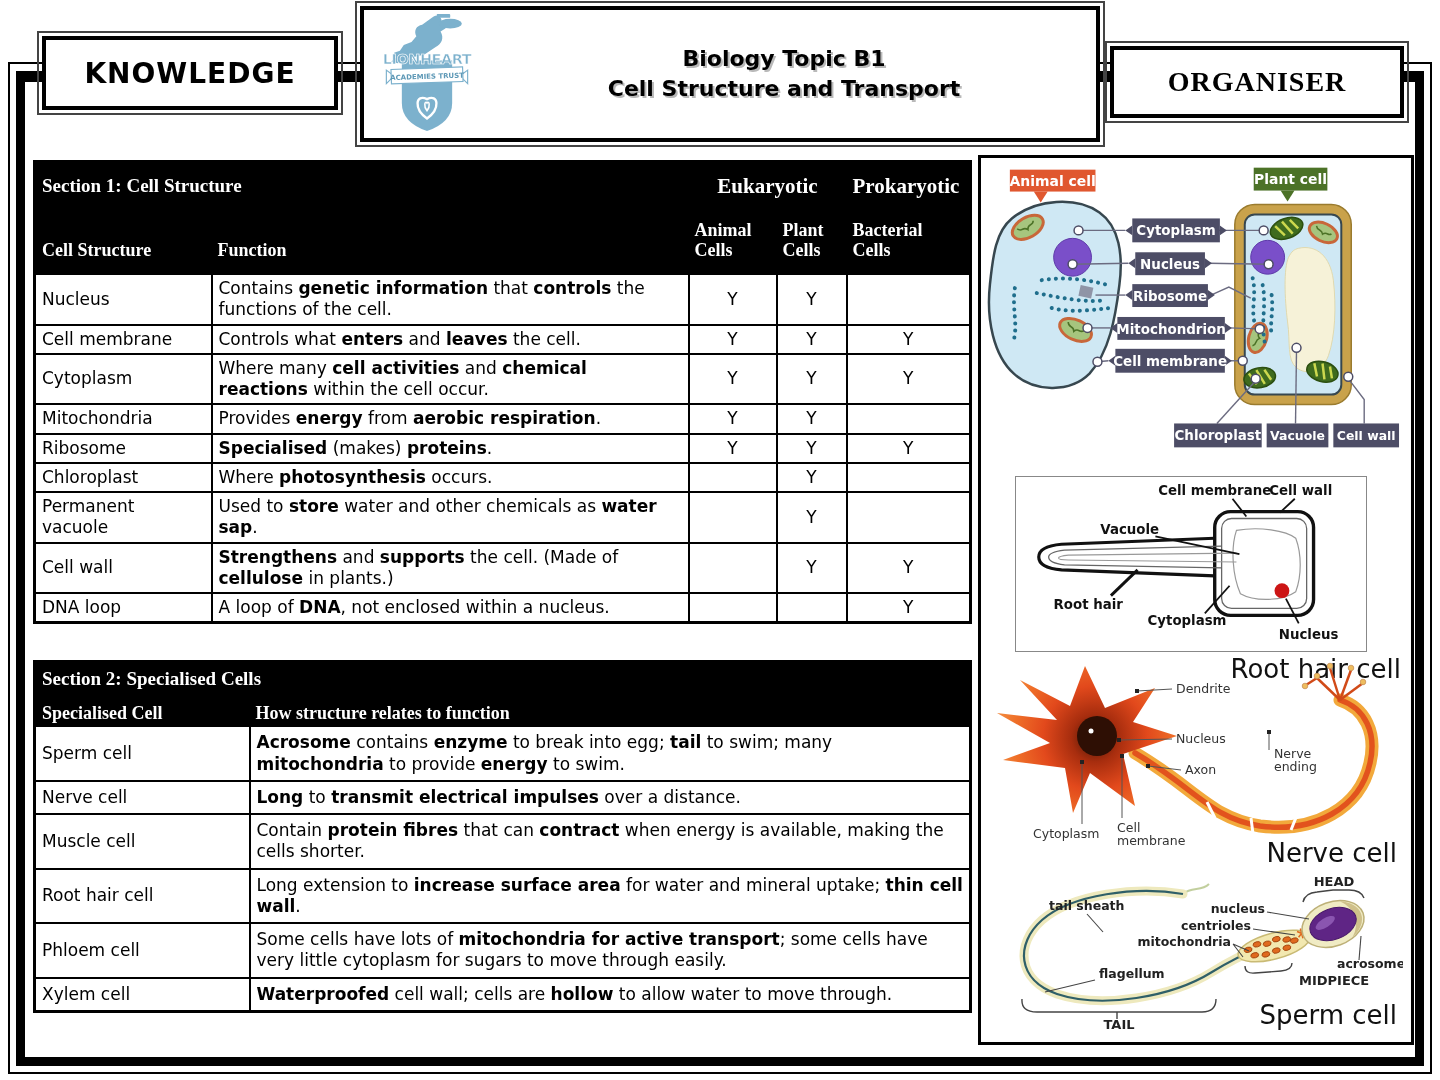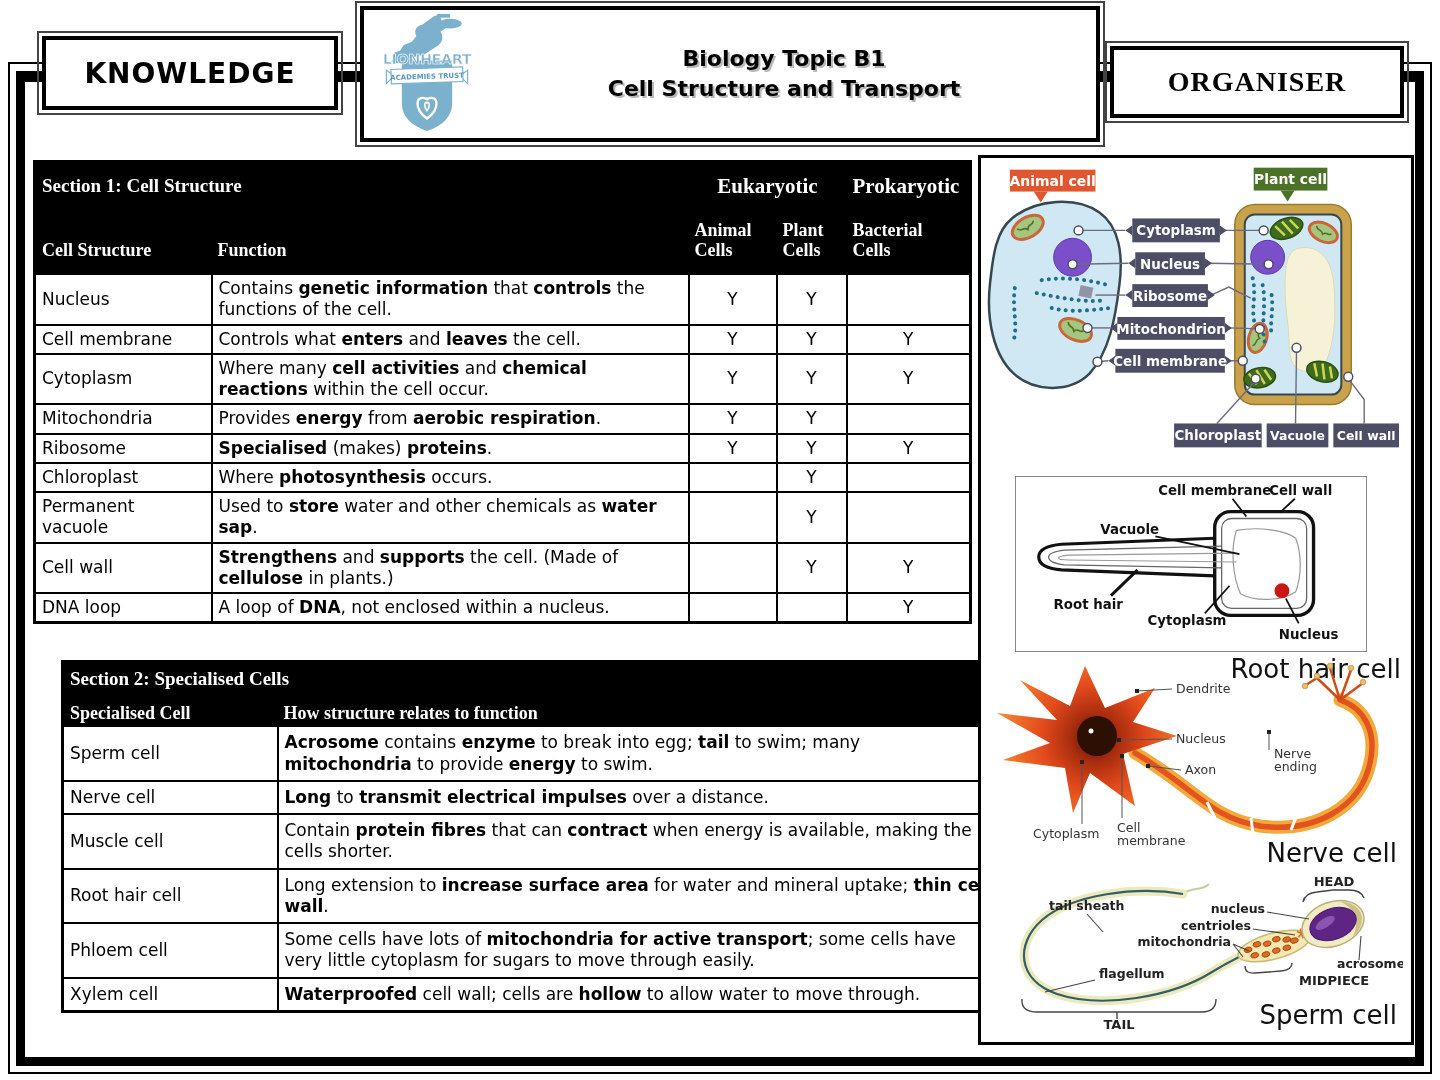--- a/index.html
+++ b/index.html
@@ -25,21 +25,21 @@
   table{border-collapse:collapse;table-layout:fixed;width:936px;font-size:17px;border:3px solid #000;}
   thead td{background:#000;color:#fff;border:none;font-weight:bold;padding:2px 6px;font-family:Liberation Serif, serif;}
   tbody td{border:2px solid #000;background:#fff;padding:3px 6px;vertical-align:middle;line-height:1.25;}
   td.cy{text-align:center;}
   .sec-title{font-size:19px;}
   .grp{font-size:21px;text-align:center;}
   .grp-b{text-align:left;}
   .colh{font-size:18px;line-height:1.15;vertical-align:bottom;}
   .s1 thead tr.r1 td{height:42px;vertical-align:middle;}
   .s1 thead tr.r2 td{height:50px;padding-bottom:12px;}
-  .s2{margin-top:36px;margin-left:28px;}
+  .s2{margin-top:36px;}
   .s2 thead tr.r1 td{height:28px;}
   .s2 thead tr.r2 td{height:26px;}
   .s2 tbody td{padding:5px 6px;}
 
   
   .panel{position:absolute;left:978px;top:155px;width:430px;height:884px;border:3px solid #000;background:#fff;}
   .panel svg text{font-family:"DejaVu Sans","Liberation Sans",sans-serif;}
   .dg1{position:absolute;left:1px;top:2px;}
   .rh-box{position:absolute;left:34px;top:318px;width:350px;height:174px;border:1px solid #888;}
   .caption{position:absolute;font-size:26px;color:#111;}

